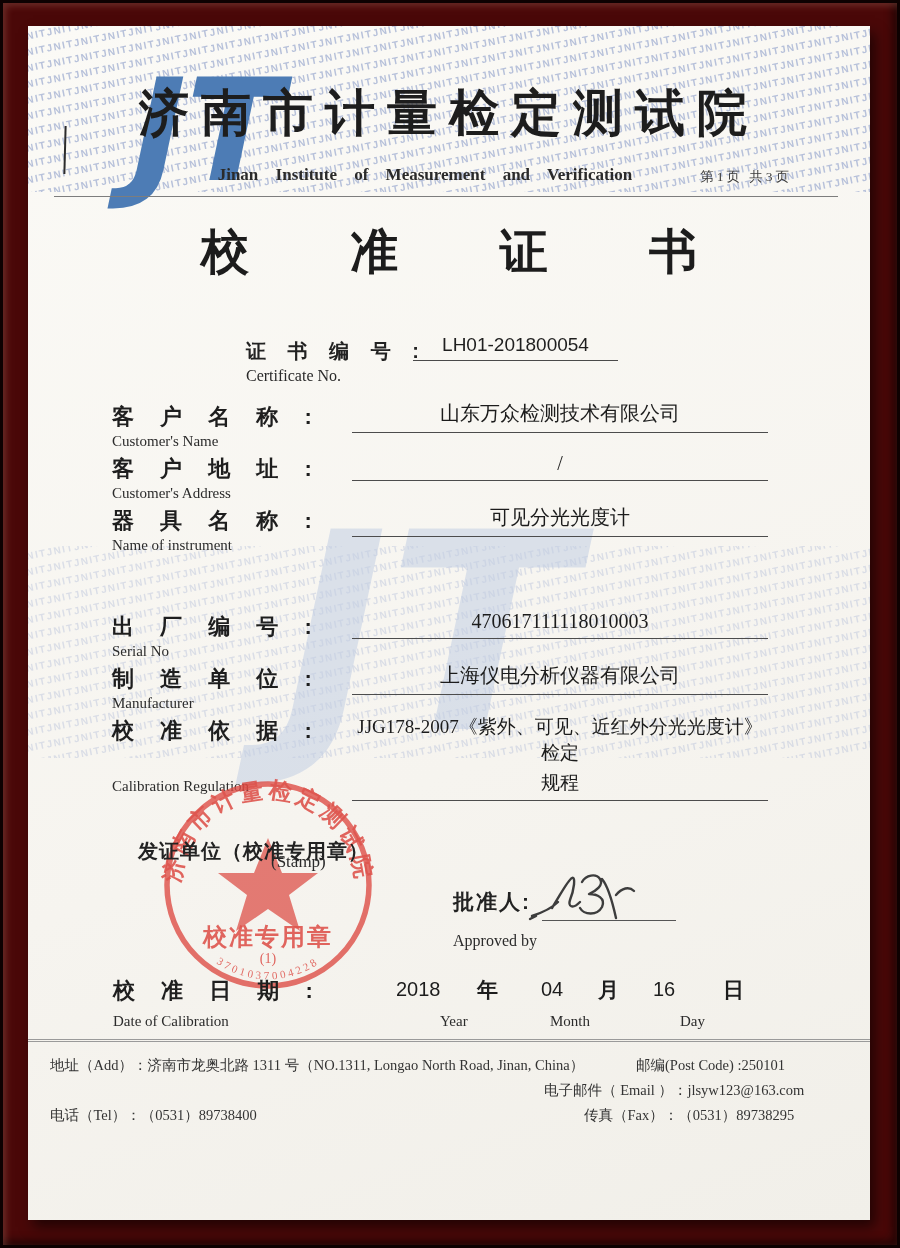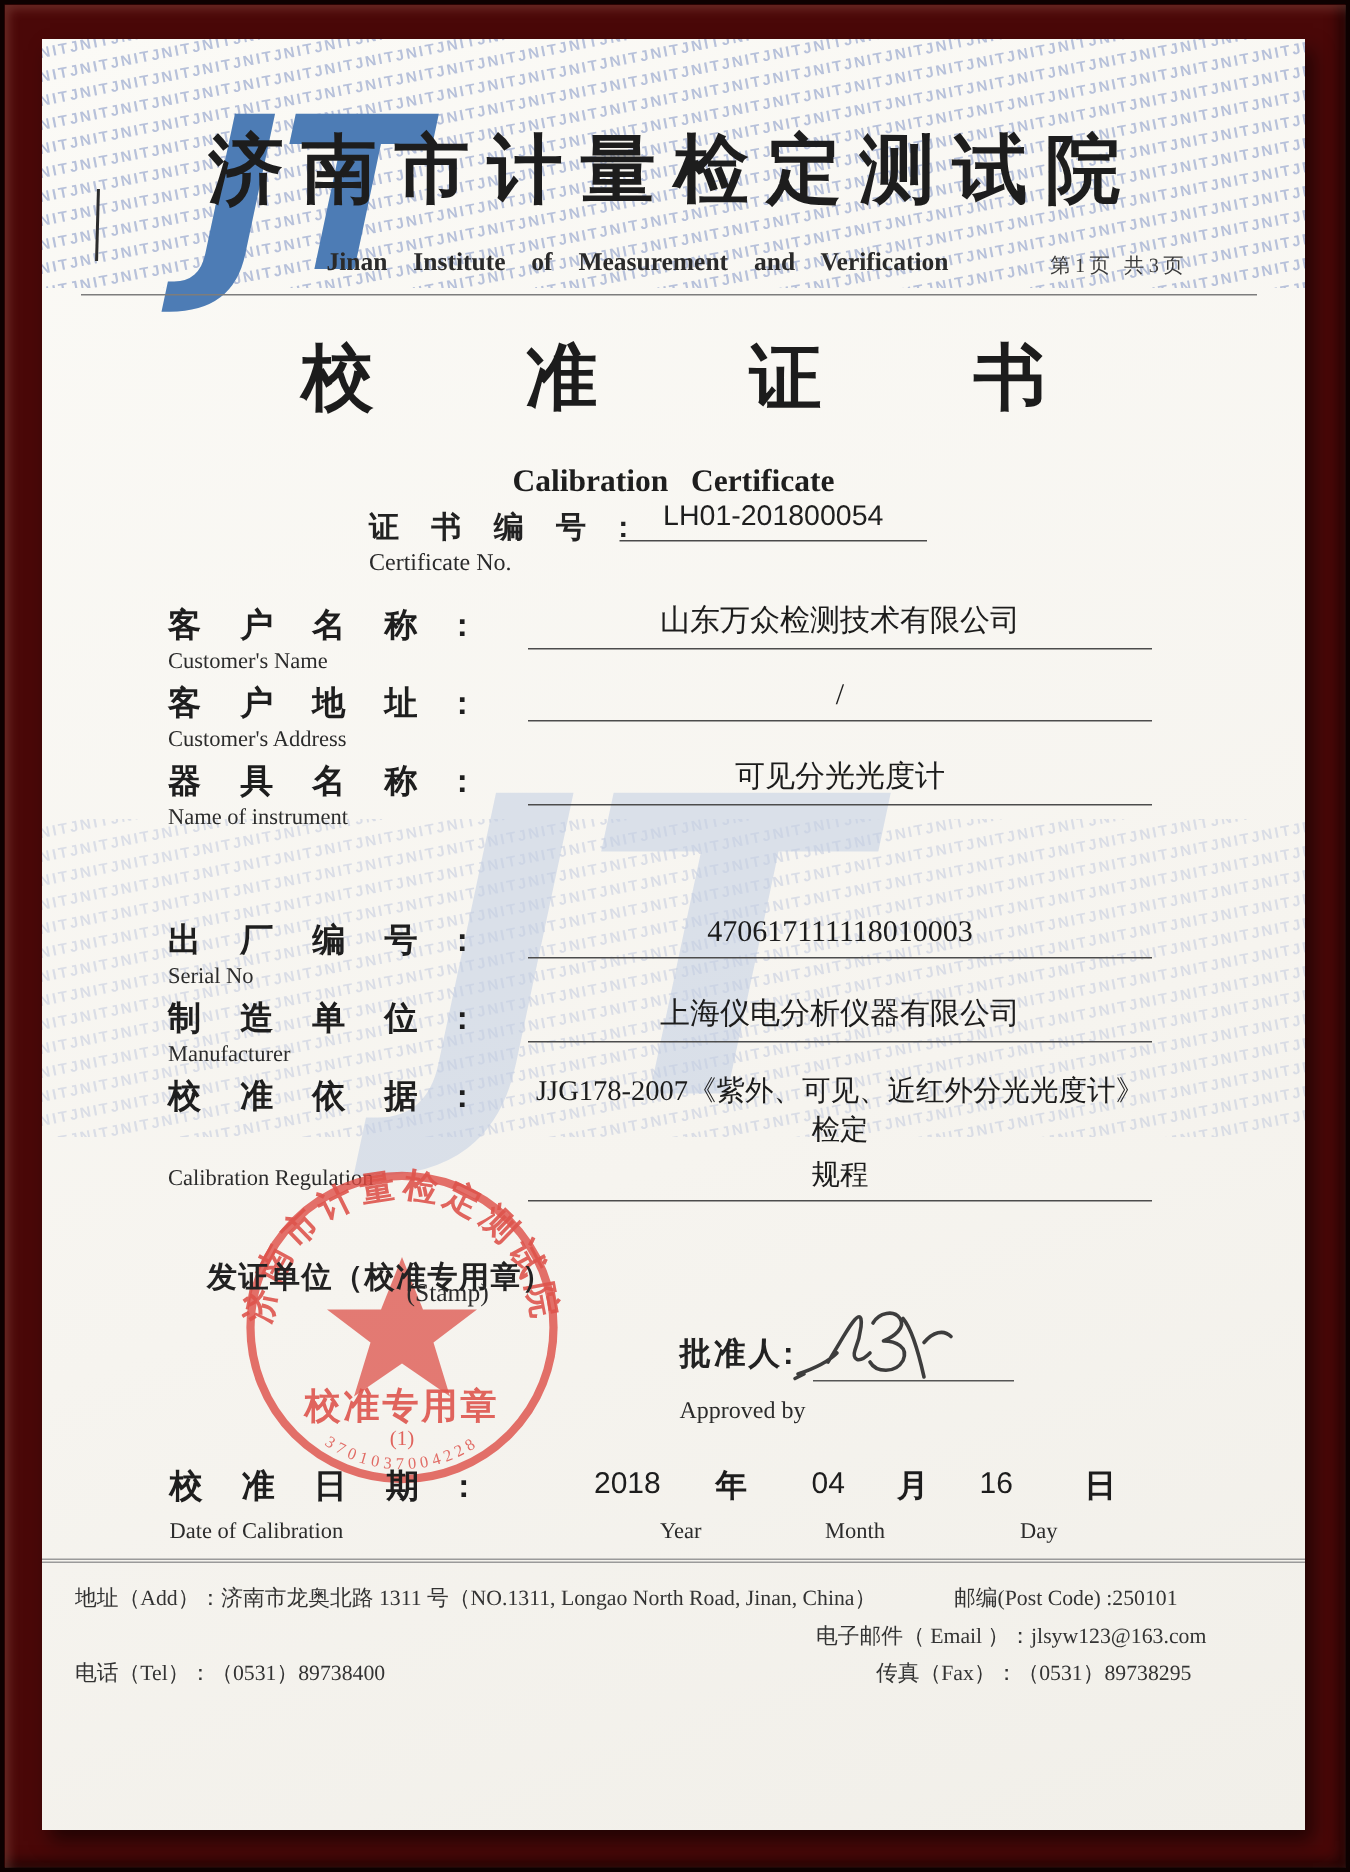--- a/index.html
+++ b/index.html
@@ -145,21 +145,20 @@
     <div class="jt-logo">JT</div>
     <div class="jt-wm-big">JT</div>
 
     <div class="abs inst-title z1">济南市计量检定测试院</div>
     <div class="abs inst-sub z1">Jinan Institute of Measurement and Verification</div>
     <div class="abs page-info z1">第1页 共3页</div>
     <div class="abs head-rule z1"></div>
     <div class="abs reg-mark z1"></div>
 
     <div class="abs cert-title z1">校 准 证 书</div>
-    <div class="abs cert-title-en z1">Calibration Certificate</div>
 
     <div class="abs certno-label z1">证 书 编 号 :</div>
     <div class="abs certno-box z1">LH01-201800054</div>
     <div class="abs certno-en z1">Certificate No.</div>
 
     <div class="row" style="top:376px">
       <span class="cnl">客 户 名 称 :</span>
       <span class="val">山东万众检测技术有限公司</span>
       <span class="enl">Customer's Name</span>
     </div>

